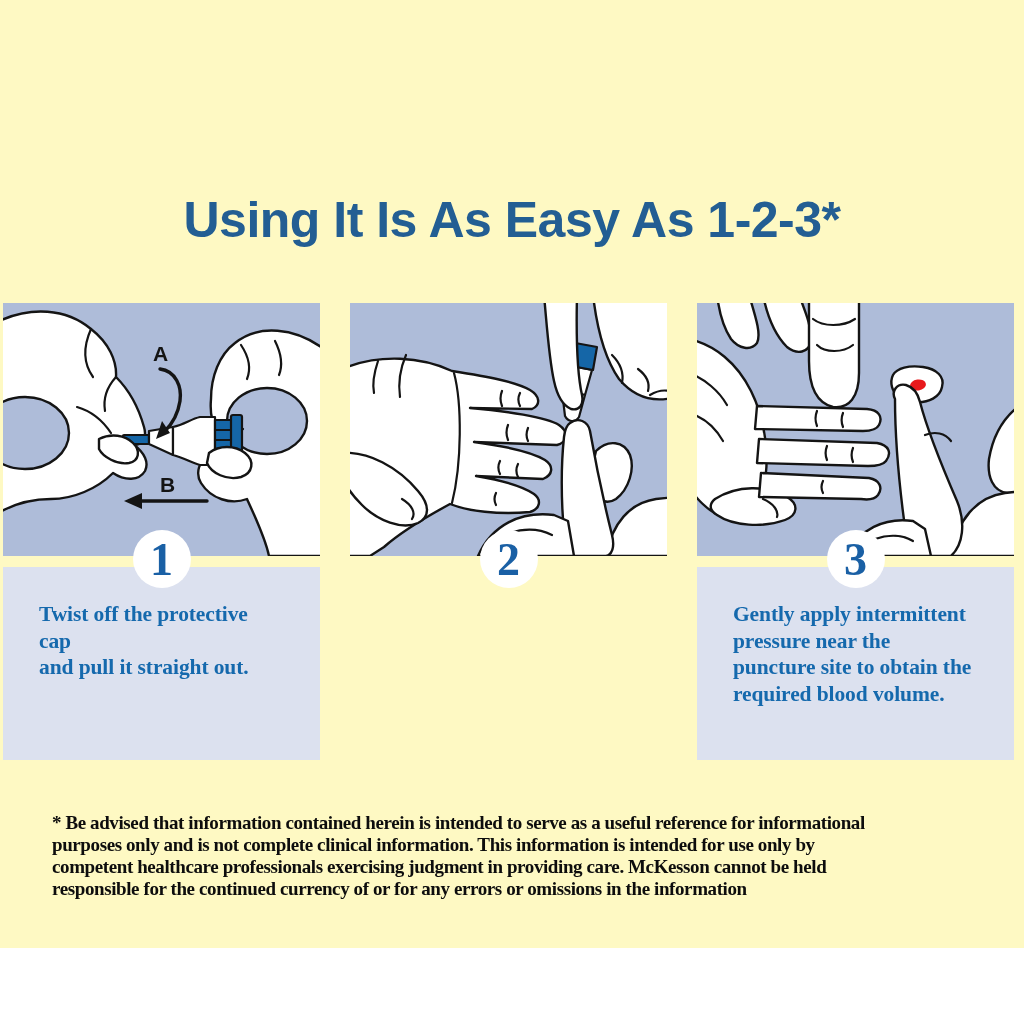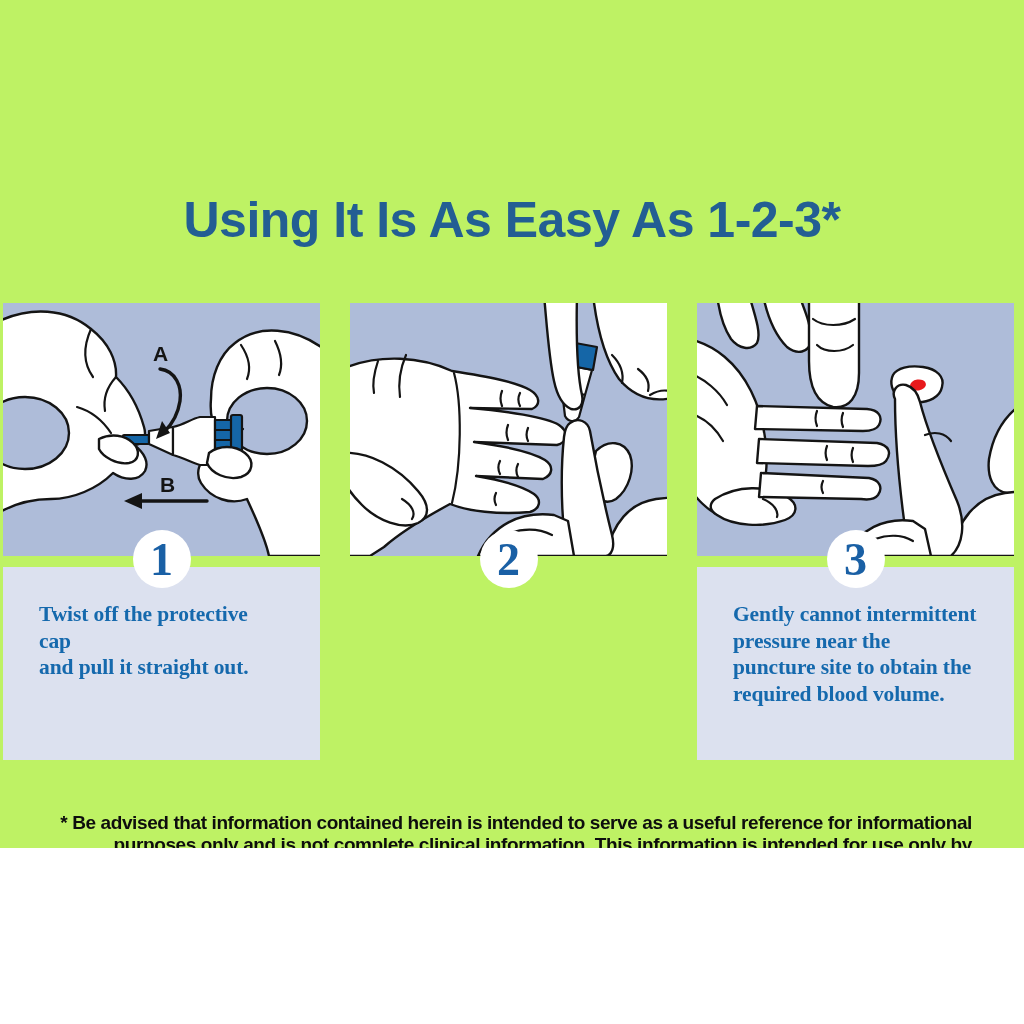--- a/index.html
+++ b/index.html
@@ -8,21 +8,21 @@
     --number-blue:#1a60a5;
     --illustration-bg:#aebcd9;
     --caption-bg:#dce1ef;
     --device-blue:#1566a7;
     --blood-red:#e8191c;
     --ink:#141414;
   }
   *{margin:0;padding:0;box-sizing:border-box;}
   html,body{background:#fff;}
   .canvas{
-    position:relative;width:1024px;height:848px;background:#bef264;
+    position:relative;width:1024px;height:948px;background:#fef9c3;
     overflow:hidden;font-family:"Liberation Sans",sans-serif;
   }
   .title{
     position:absolute;top:194px;left:0;width:100%;
     text-align:center;font-family:"Liberation Sans",sans-serif;
     font-weight:bold;font-size:50px;line-height:52px;
     letter-spacing:-0.5px;color:var(--title-blue);
   }
   .steps-row{
     position:absolute;top:303px;left:3px;width:1011px;
@@ -45,21 +45,21 @@
     width:58px;height:58px;border-radius:50%;background:#fff;
     display:flex;align-items:center;justify-content:center;z-index:3;
   }
   .badge span{
     font-family:"Liberation Serif",serif;font-weight:bold;
     font-size:46px;line-height:58px;color:var(--number-blue);
     transform:translateY(1px);
   }
   .disclaimer{
     position:absolute;top:812px;left:52px;width:920px;
-    text-align:right;font-family:Liberation Sans, sans-serif;
+    text-align:left;font-family:Liberation Serif, serif;
     font-weight:600;font-size:19px;line-height:22px;
     letter-spacing:-0.4px;color:#0d0d0d;white-space:pre-line;
   }
   
   .bgrect{fill:var(--illustration-bg);}
   .skin{fill:#ffffff;stroke:var(--ink);stroke-width:2.4;stroke-linejoin:round;stroke-linecap:round;}
   .hole{fill:var(--illustration-bg);stroke:var(--ink);stroke-width:2.4;}
   .ln{fill:none;stroke:var(--ink);stroke-width:2.2;stroke-linecap:round;}
   .dev{fill:var(--device-blue);stroke:var(--ink);stroke-width:2.2;stroke-linejoin:round;}
   .devbody{fill:#ffffff;stroke:var(--ink);stroke-width:2.2;stroke-linejoin:round;}
@@ -222,21 +222,21 @@
             <path class="ln" d="M 228,132 C 238,128 248,130 254,138"></path>
             <path class="skin" d="M 148,253 C 162,226 188,214 216,218 L 228,226 L 234,253 Z"></path>
             <path class="ln" d="M 178,236 C 192,231 206,232 216,238"></path>
           </g>
         </svg>
       </div>
       <div class="badge">
         <span>3</span>
       </div>
       <div class="caption">
-        <p>Gently cannot intermittent
+        <p>Gently apply intermittent
 pressure near the
 puncture site to obtain the
 required blood volume.</p>
       </div>
     </section>
 
   </div>
 
   <p class="disclaimer">* Be advised that information contained herein is intended to serve as a useful reference for informational
 purposes only and is not complete clinical information. This information is intended for use only by

